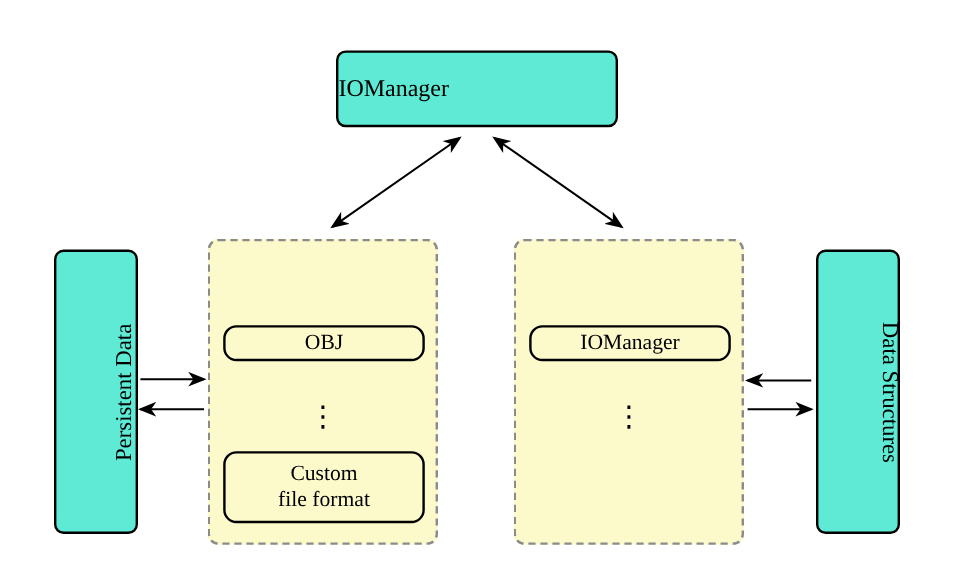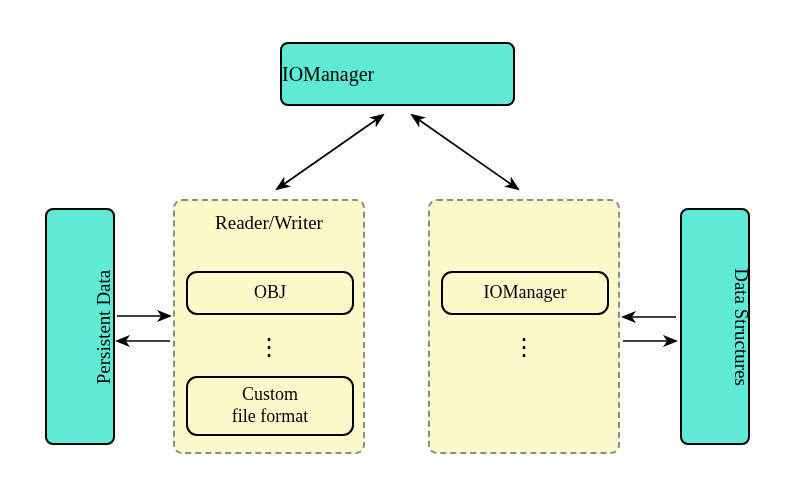--- a/index.html
+++ b/index.html
@@ -34,21 +34,21 @@
   .group-title {
     position:absolute; left:0; top:11px; width:100%;
     text-align:center; font-size:19px;
   }
   .inner-box {
     position:absolute; left:11px; width:168px; box-sizing:border-box;
     border:2px solid #000; border-radius:11px; background:transparent;
     display:flex; align-items:center; justify-content:center;
     text-align:center; font-size:18px; line-height:1.22;
   }
-  .inner-top    { top:70px;  height:44px; }
+  .inner-top    { top:70px;  height:30px; }
   .inner-bottom { top:175px; height:60px; }
   .inner-label { white-space:pre-line; }
   .dots {
     position:absolute; left:0; top:121px; width:100%; height:50px;
     display:flex; align-items:center; justify-content:center;
     font-size:24px; font-family:"DejaVu Serif","DejaVu Sans",serif;
   }
 </style>
 </head>
 <body>
@@ -71,21 +71,20 @@
 
   <div class="node manager">
     <span>IOManager</span>
   </div>
 
   <div class="node sidebox sidebox-left">
     <span class="vtext vtext-ccw">Persistent Data</span>
   </div>
 
   <div class="group group-left">
-    <div class="group-title">Reader/Writer</div>
     <div class="inner-box inner-top">
       <span class="inner-label">OBJ</span>
     </div>
     <div class="dots">⋮</div>
     <div class="inner-box inner-bottom">
       <span class="inner-label">Custom
 file format</span>
     </div>
   </div>
 

